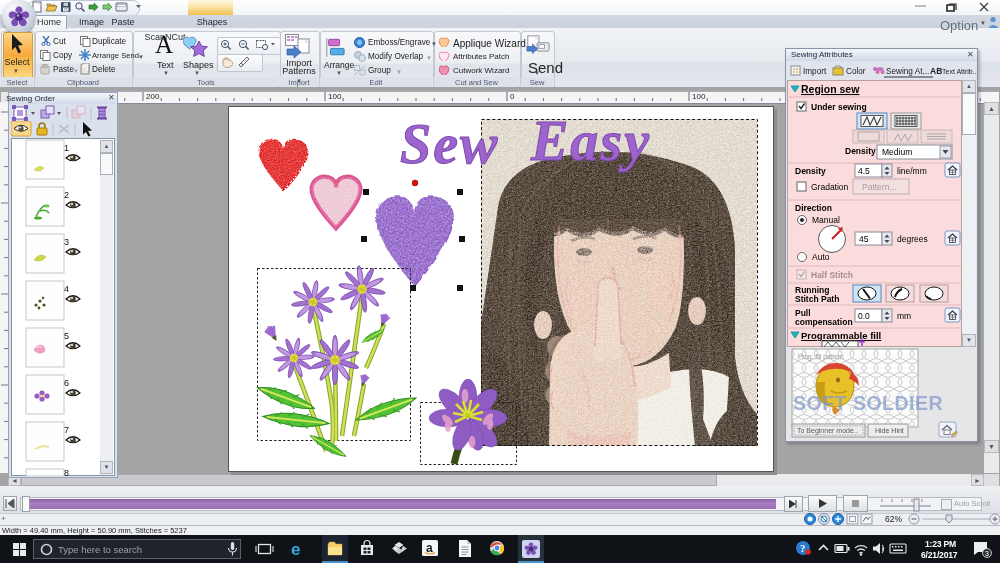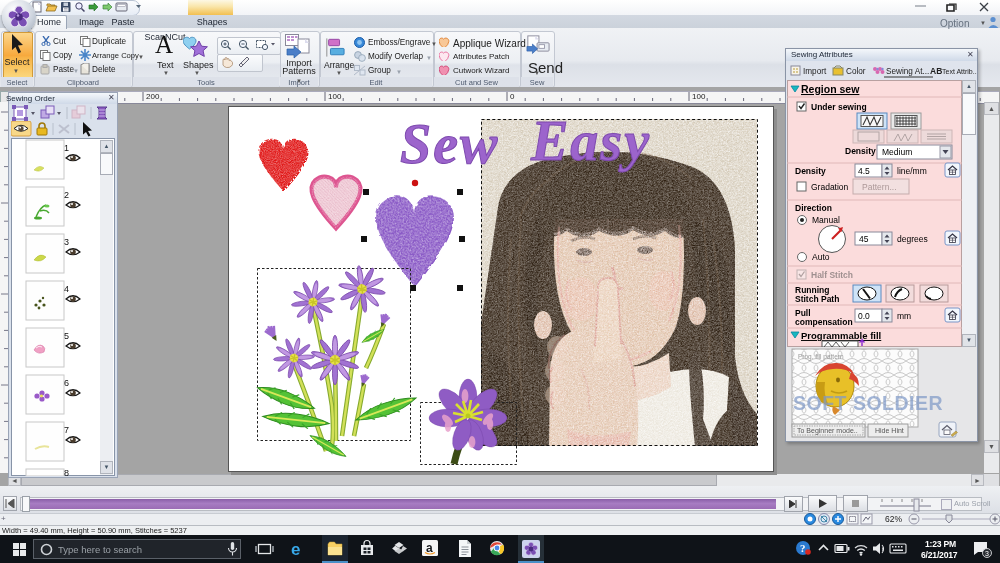--- a/index.html
+++ b/index.html
@@ -59,21 +59,21 @@
         <path d="M0 0 h5 l-2.5 3z" fill="#567"></path>
       </g>
 </svg>
 
 <div class="a" style="left:0;top:15px;width:1000px;height:13px;background:linear-gradient(#d2d8e1,#cbd2db)"></div>
 <div class="a t11" style="left:31px;top:15px;width:34px;height:13px;background:linear-gradient(#fdfefe,#eef1f5);border:1px solid #9aa5b6;border-bottom:none;border-radius:2px 2px 0 0;text-align:center;line-height:13px">Home</div>
 <div class="a t11" style="left:70px;top:17px;width:34px;text-align:right">Image</div>
 <div class="a t11" style="left:107px;top:17px;width:32px;text-align:center">Paste</div>
 <div class="a t11" style="left:141px;top:32px;width:48px;text-align:center">ScanNCut</div>
 <div class="a t11" style="left:192px;top:17px;width:40px;text-align:center">Shapes</div>
-<div class="a" style="left:940px;top:18px;font-size:10px;color:#66717f">Option</div>
+<div class="a" style="left:940px;top:18px;font-size:13px;color:#66717f">Option</div>
 <div class="a dd" style="left:980px;top:20px">▼</div>
 <svg class="a" style="left:988px;top:16px" width="11" height="13" viewBox="0 0 11 13">
       <circle cx="5" cy="3.5" r="2.6" fill="#5b8fd0"></circle>
       <path d="M0.5 12 q4.5 -6 10 0z" fill="#5b8fd0"></path>
     </svg>
 
 <div class="a" style="left:2px;top:0;width:34px;height:34px;border-radius:50%;background:radial-gradient(circle at 35% 30%,#ffffff,#cdd4de 60%,#9aa4b2);box-shadow:0 1px 2px rgba(0,0,0,.4)"></div>
 <svg class="a" style="left:6px;top:4px" width="26" height="26" viewBox="0 0 26 26">
  <g fill="#7a4fb4" stroke="#e8e2f4" stroke-width="1">
   <ellipse cx="13" cy="7" rx="4.2" ry="5"></ellipse>
@@ -117,21 +117,21 @@
 <div class="ritm gray" style="left:53px;top:65px">Paste</div>
 <div class="a dd" style="left:73px;top:68px;color:#9aa2ad">▼</div>
 <svg class="a" style="left:80px;top:36px" width="11" height="11" viewBox="0 0 11 11">
       <rect x="0.5" y="0.5" width="7" height="8" fill="#fff" stroke="#777"></rect>
       <rect x="3" y="2.5" width="7" height="8" fill="#fff" stroke="#777"></rect>
     </svg>
 <div class="ritm" style="left:92px;top:37px">Duplicate</div>
 <svg class="a" style="left:79px;top:49px" width="12" height="12" viewBox="0 0 12 12">
       <path d="M6 0v12 M0 6h12 M2 2l8 8 M10 2l-8 8" stroke="#4a85c8" stroke-width="1.6"></path>
     </svg>
-<div class="ritm" style="left:92px;top:51px;font-size:7.6px">Arrange Copy</div>
+<div class="ritm" style="left:92px;top:51px;font-size:7.6px">Arrange Send</div>
 <div class="a dd" style="left:138px;top:54px">▼</div>
 <svg class="a" style="left:80px;top:63px" width="11" height="12" viewBox="0 0 11 12">
       <rect x="1" y="2" width="8" height="9" fill="#e8e4da" stroke="#888"></rect>
       <path d="M1 2 l3 -2 h5 v9" fill="#f4f1ea" stroke="#888"></path>
     </svg>
 <div class="ritm" style="left:92px;top:65px">Delete</div>
 
 <div class="grp" style="left:133px;width:146px"></div>
 <div class="glab" style="left:133px;top:77px;width:146px">Tools</div>
 <div class="a" style="left:155px;top:33px;font-family:'Liberation Serif',serif;font-size:25px;color:#111;line-height:24px">A</div>

